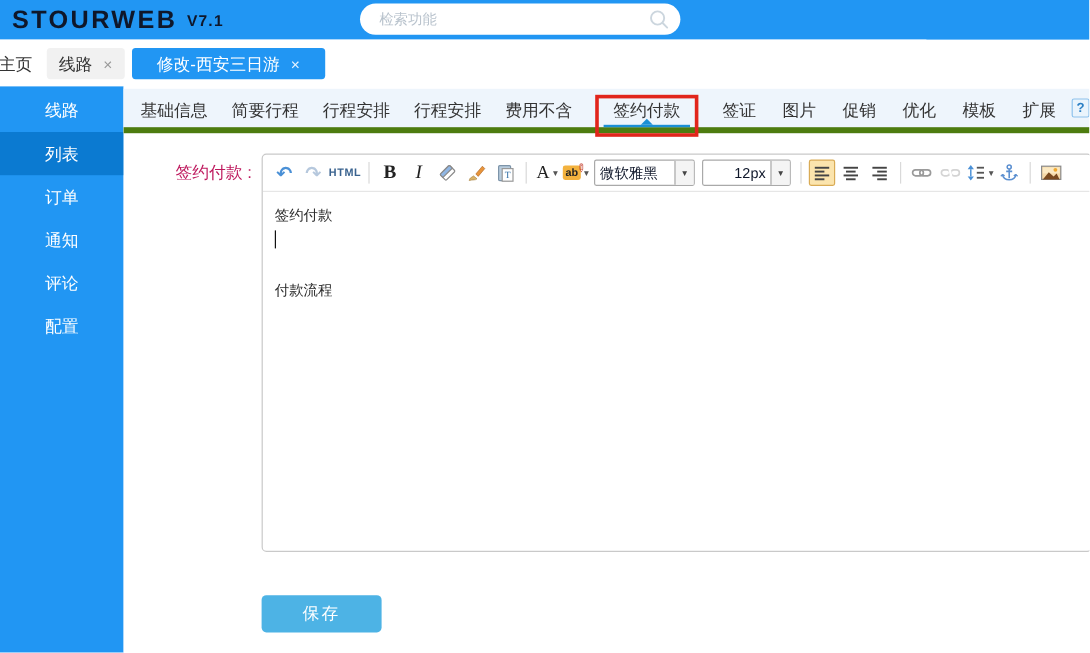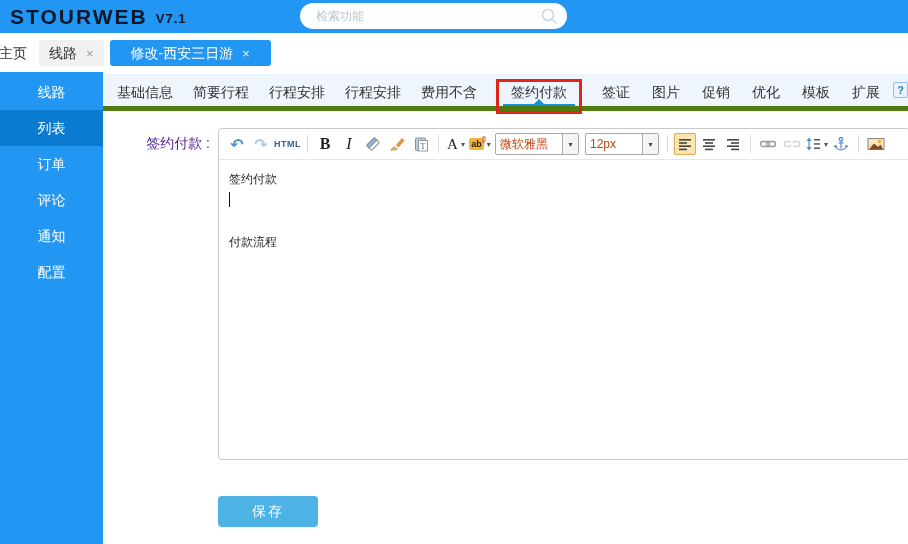--- a/index.html
+++ b/index.html
@@ -47,21 +47,21 @@
   .modtab .underline{position:absolute;left:2px;right:2px;bottom:0;height:2px;background:#1a8fd6;}
   .modtab .tri{position:absolute;left:50%;margin-left:-5px;bottom:2px;width:0;height:0;
     border-left:5px solid transparent;border-right:5px solid transparent;border-bottom:5px solid #1a8fd6;}
   .annotation{position:absolute;left:-5px;right:-5px;top:5px;height:29px;
     border:3px solid #e1251b;pointer-events:none;z-index:6;}
   .help-badge{align-self:center;width:14px;height:14px;line-height:14px;margin-left:2px;
     background:#eaf4fc;border:1px solid #8ec2ec;color:#2b7fc4;font-size:11px;font-weight:bold;
     text-align:center;border-radius:2px;cursor:pointer;}
 
   .field-label{position:absolute;left:0;top:61px;width:107px;text-align:right;
-    font-size:14px;color:#4c1d95;line-height:20px;}
+    font-size:14px;color:#be185d;line-height:20px;}
 
   
   .editor{position:absolute;left:115px;top:56px;right:-2px;height:332px;background:#fff;
     border:1px solid #c9c9c9;border-radius:4px;box-sizing:border-box;overflow:hidden;}
   .toolbar{height:30px;border-bottom:1px solid #e6e6e6;display:flex;align-items:center;
     padding:0 6px;}
   .tbtn{display:flex;align-items:center;justify-content:center;min-width:22px;height:22px;
     border-radius:2px;cursor:pointer;margin:0 1px;user-select:none;}
   .tbtn.on{background:#fbe4ad;border:1px solid #d9ab55;box-sizing:border-box;}
   .tsep{width:1px;height:18px;background:#d9d9d9;margin:0 5px;}
@@ -70,25 +70,25 @@
   .t-html{color:#3a638f;font-size:9px;font-weight:bold;letter-spacing:.5px;}
   .t-bold{font-family:"Liberation Serif","DejaVu Serif",serif;font-weight:bold;font-size:16px;color:#222;}
   .t-italic{font-family:"Liberation Serif","DejaVu Serif",serif;font-style:italic;font-size:16px;color:#222;}
   .t-A{font-family:"Liberation Serif","DejaVu Serif",serif;font-size:15px;color:#222;}
   .caret{font-size:8px;color:#555;margin-left:3px;}
   .t-ab{background:#f3b23e;border-radius:2px;color:#222;font-size:9px;font-weight:bold;
     padding:1px 2px;position:relative;}
   .t-ab .pen{position:absolute;right:-4px;top:-3px;color:#c0392b;font-size:9px;transform:rotate(45deg);}
   .tsel{height:20px;border:1px solid #a9a9a9;border-radius:2px;background:#fff;display:flex;
     align-items:center;margin:0 3px;cursor:pointer;}
-  .tsel .val{font-size:12px;color:#c2410c;padding:0 4px;flex:1;white-space:nowrap;}
+  .tsel .val{font-size:12px;color:#0f172a;padding:0 4px;flex:1;white-space:nowrap;}
   .tsel .arr{width:15px;height:100%;border-left:1px solid #a9a9a9;display:flex;align-items:center;
     justify-content:center;font-size:8px;color:#444;background:#f4f4f4;}
   .tsel.font{width:82px;}
-  .tsel.size{width:72px;}
+  .tsel.size{width:72px;text-align:right;}
 
   .edit-area{padding:9px 10px;font-size:12px;line-height:21px;color:#2b2b2b;
     font-family:"DejaVu Sans","Liberation Sans",sans-serif;}
   .edit-line{height:21px;white-space:pre;}
   .cursor-bar{display:inline-block;width:1px;height:15px;background:#111;vertical-align:-3px;}
 
   .save-btn{position:absolute;left:115px;top:424px;width:100px;height:31px;background:#4db3e5;
     border:none;border-radius:4px;color:#fff;font-size:14px;cursor:pointer;
     font-family:inherit;letter-spacing:2px;}
 </style>
@@ -113,22 +113,22 @@
   <nav class="wintabs">
     <div class="wintab home"><span>主页</span></div>
     <div class="wintab plain"><span>线路</span><span class="close">×</span></div>
     <div class="wintab active"><span>修改-西安三日游</span><span class="close">×</span></div>
   </nav>
 
   <aside class="sidebar">
     <div class="side-item">线路</div>
     <div class="side-item selected">列表</div>
     <div class="side-item">订单</div>
+    <div class="side-item">通知</div>
     <div class="side-item">评论</div>
-    <div class="side-item">通知</div>
     <div class="side-item">配置</div>
   </aside>
 
   <main class="main">
 
     <div class="modtabs">
       <div class="modtab">基础信息</div>
       <div class="modtab">简要行程</div>
       <div class="modtab">行程安排</div>
       <div class="modtab">行程安排</div>

